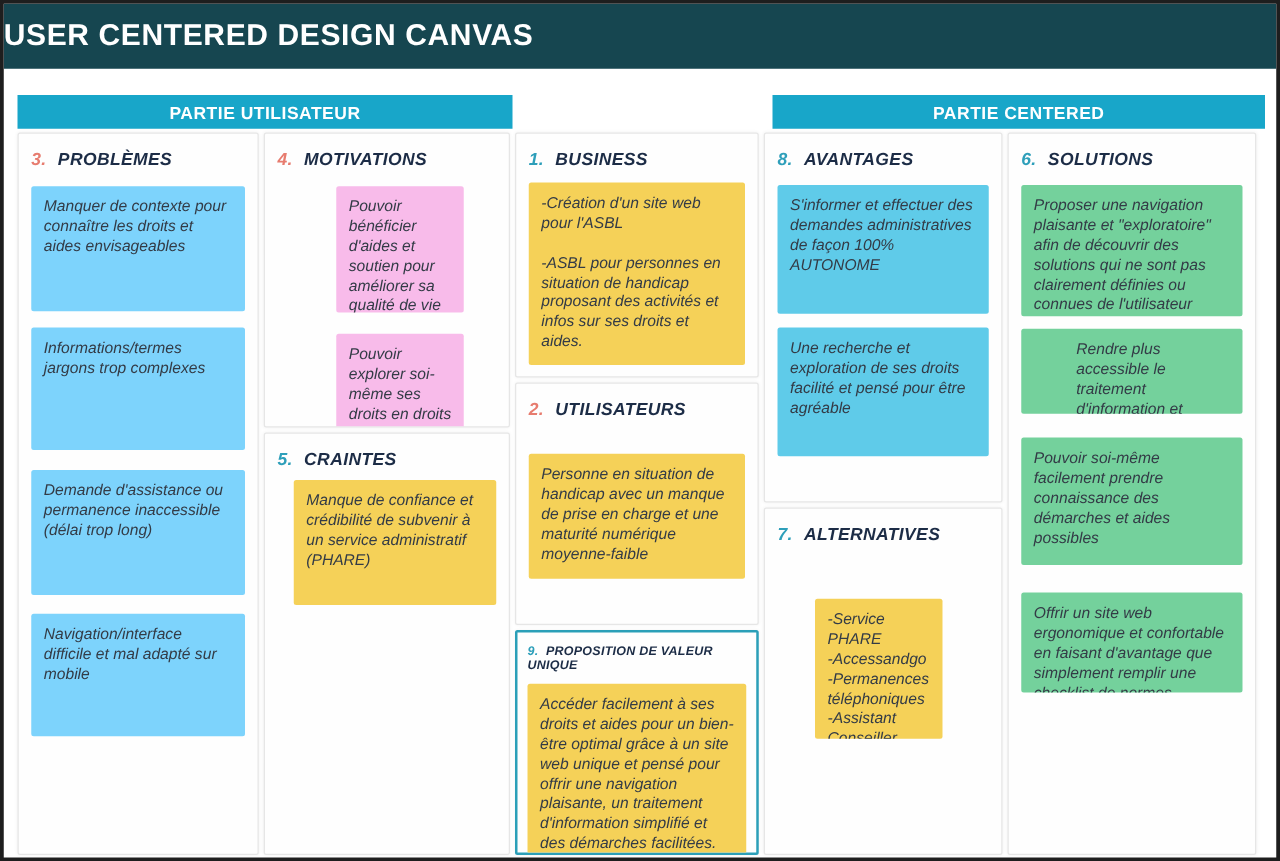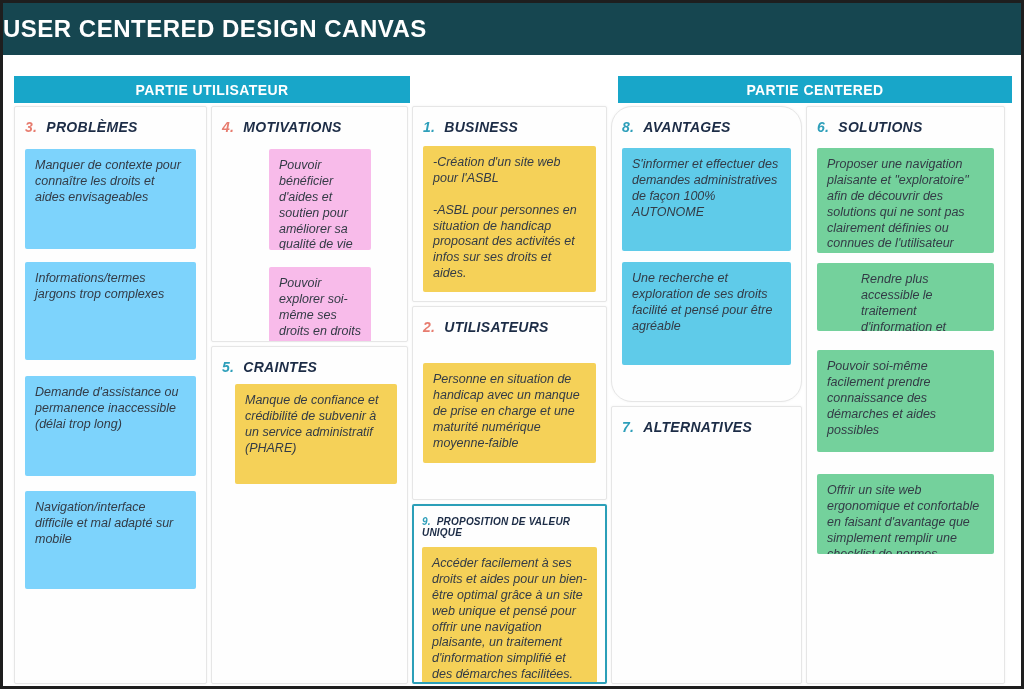--- a/index.html
+++ b/index.html
@@ -30,21 +30,21 @@
   }
   .col { display: flex; flex-direction: column; gap: 4px; min-height: 0; }
   .panel {
     background: #fefefe; border: 1px solid #e6e6e6; border-radius: 2px;
     box-shadow: 0 0 3px rgba(0,0,0,0.05); padding: 12px 10px; overflow: hidden;
   }
   .panel.grow { flex: 1; }
   .h-mot { height: 236px; }
   .h-bus { height: 196px; }
   .h-uti { height: 194px; }
-  .h-ava { height: 296px; border-radius: 21px; }
+  .h-ava { height: 296px; }
   .h-pro { border: 2px solid #2b9fb8; padding: 10px 8px; }
   .panel-title {
     font-size: 14px; font-weight: bold; color: #1c2c46; letter-spacing: 0.3px;
   }
   .h-pro .panel-title { font-size: 10px; letter-spacing: 0.2px; }
   .num { margin-right: 9px; font-weight: bold; }
   .num.teal { color: #2e9fba; }
   .num.warm { color: #e77c6f; }
   .h-pro .num { margin-right: 6px; }
   .note {
@@ -154,20 +154,24 @@
         <div class="panel-title">
           <span class="num teal">8.</span><span>AVANTAGES</span>
         </div>
         <div class="note cyan a1">S'informer et effectuer des demandes administratives de façon 100% AUTONOME</div>
         <div class="note cyan a2">Une recherche et exploration de ses droits facilité et pensé pour être agréable</div>
       </div>
       <div class="panel grow">
         <div class="panel-title">
           <span class="num teal">7.</span><span>ALTERNATIVES</span>
         </div>
+        <div class="note yellow al1">-Service PHARE
+-Accessandgo
+-Permanences téléphoniques
+-Assistant Conseiller</div>
       </div>
     </div>
 
     <div class="col">
       <div class="panel grow">
         <div class="panel-title">
           <span class="num teal">6.</span><span>SOLUTIONS</span>
         </div>
         <div class="note green s1">Proposer une navigation plaisante et "exploratoire" afin de découvrir des solutions qui ne sont pas clairement définies ou connues de l'utilisateur</div>
         <div class="note green s2">Rendre plus accessible le traitement d'information et résumer par points clés l'utilité pour chaque service</div>

